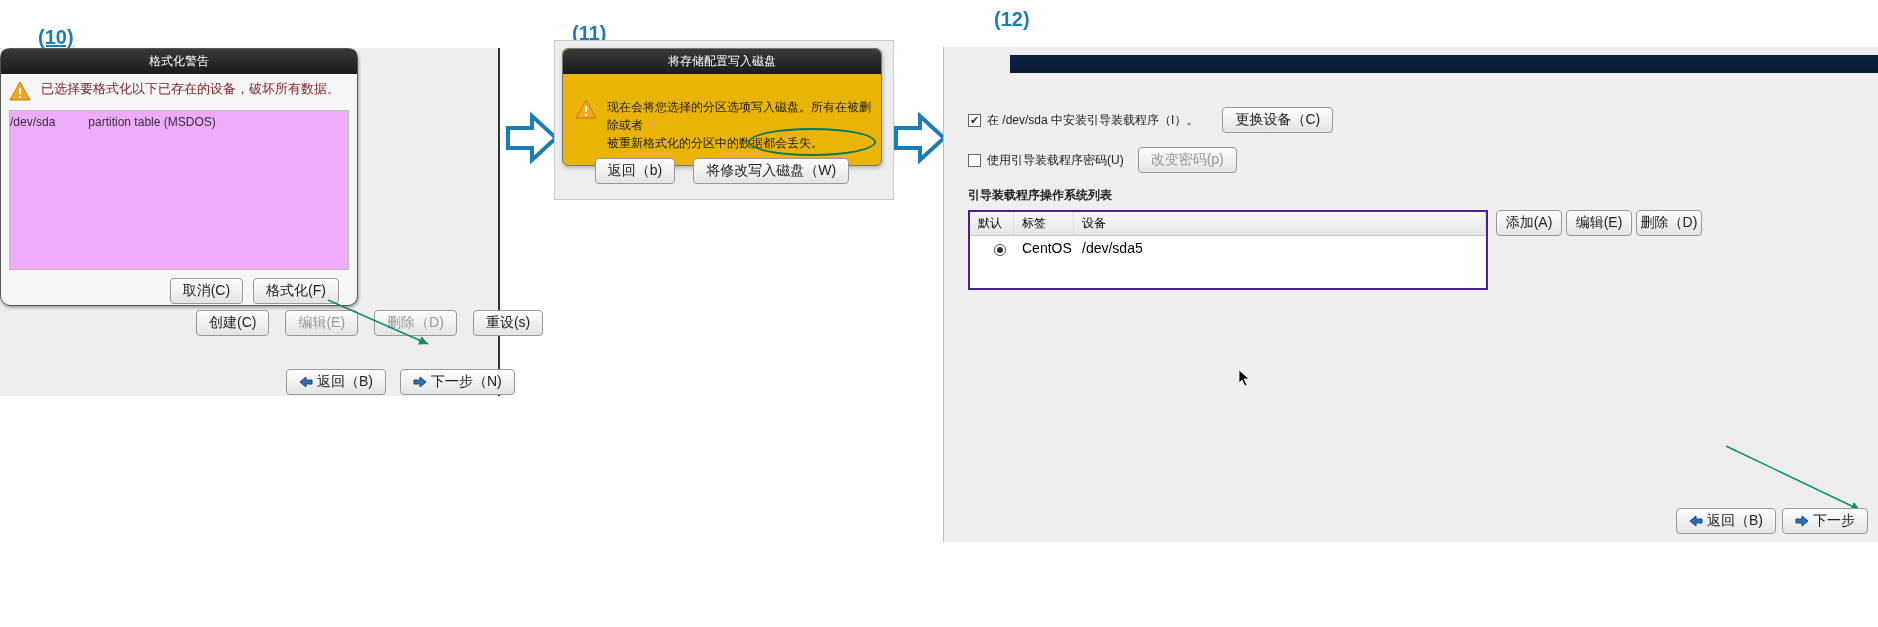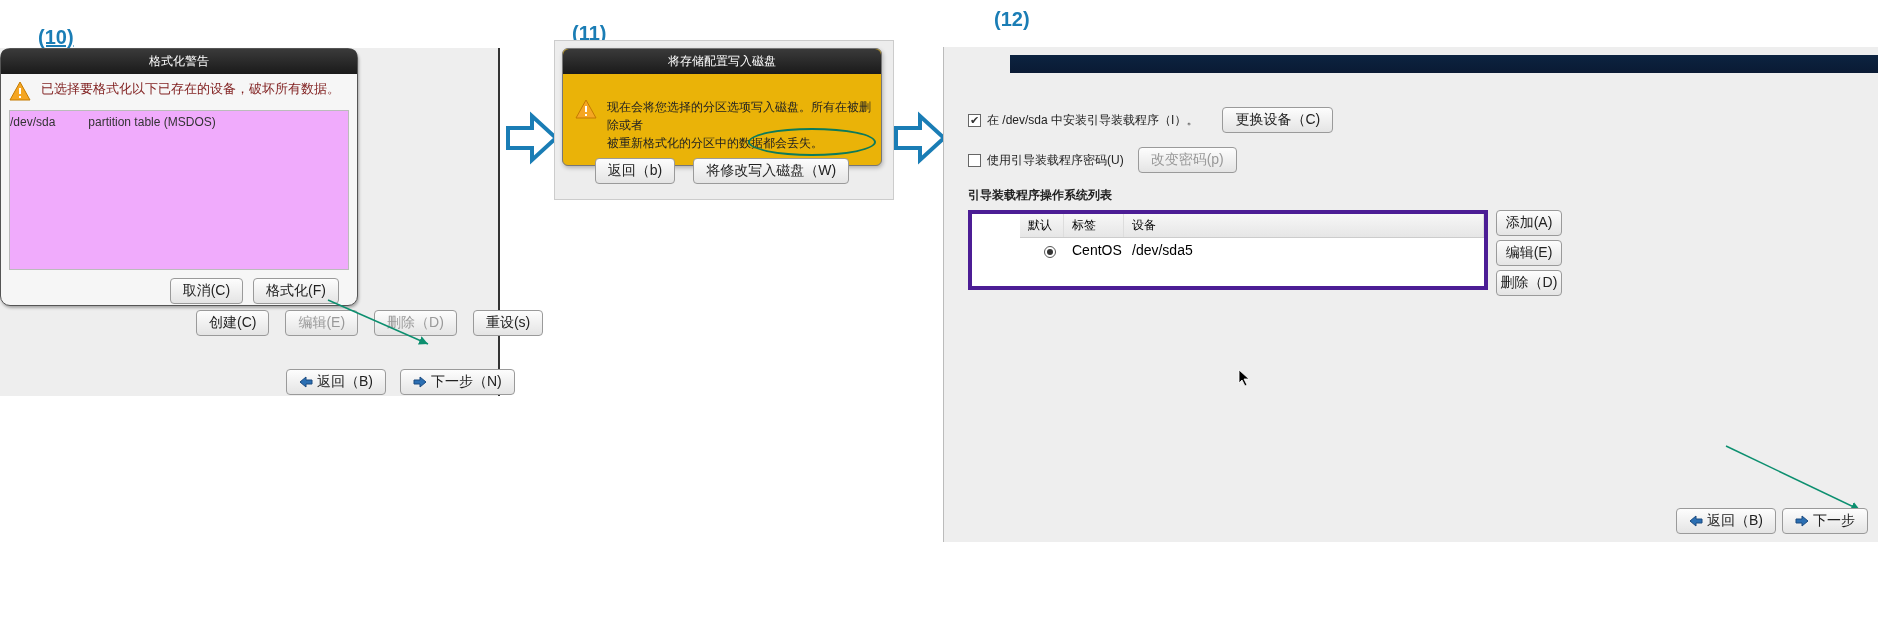--- a/index.html
+++ b/index.html
@@ -136,30 +136,30 @@
     position: absolute; left: 66px; top: 8px; right: 0; height: 18px;
     background: linear-gradient(#0c2340,#0a1a34);
   }
   .p12-body { position:absolute; left:24px; top:60px; right: 0; }
   .chk-row { display:flex; align-items:center; gap:6px; font-size:12px; color:#222; margin-bottom:14px; }
   .chkbox { width:13px; height:13px; border:1px solid #666; background:#fff; display:inline-flex; align-items:center; justify-content:center; }
   .chkbox.checked::after { content:"✔"; font-size:11px; color:#333; line-height:1; }
   .p12-list-label { font-size:12px; font-weight:bold; color:#222; margin:10px 0 6px 0; }
   .p12-table-wrap { display:flex; gap:8px; align-items:flex-start; }
   .p12-table {
-    border:4px solid #4c1d95; background:#fff; width:520px; height:80px;padding-left:48px;
+    border:2px solid #4c1d95; background:#fff; width:520px; height:80px;
   }
   .p12-thead { display:flex; background:linear-gradient(#f7f7f7,#e6e6e6); border-bottom:1px solid #ccc; font-size:12px; }
   .p12-th { padding:3px 8px; border-right:1px solid #ddd; }
   .p12-th.c1{width:44px;} .p12-th.c2{width:60px;} .p12-th.c3{flex:1;}
   .p12-row { display:flex; padding:4px 8px; align-items:center; gap:0; font-size:14px; }
   .p12-row .c1{width:44px; text-align:center;} .p12-row .c2{width:60px;} .p12-row .c3{flex:1;}
   .radio { width:12px;height:12px;border:1px solid #555;border-radius:50%;display:inline-flex;align-items:center;justify-content:center;}
   .radio.checked::after{content:"";width:6px;height:6px;background:#333;border-radius:50%;}
-  .side-btns { display:flex; flex-direction:column; gap:4px;align-items:flex-end; }
+  .side-btns { display:flex; flex-direction:row; gap:4px;align-items:flex-end; }
   .side-btns .btn{ width:66px; justify-content:center; padding:3px 4px;}
   .cursor-ptr {
     position:absolute; left:270px; top:262px; width:14px; height:18px;
   }
   .cursor-ptr svg{width:14px;height:18px;}
   .nav-row12 {
     position:absolute; right: 10px; bottom: 8px;
     display:flex; gap:12px;
   }
   .nav12-back { position: absolute; right: 102px; bottom: 8px; }

